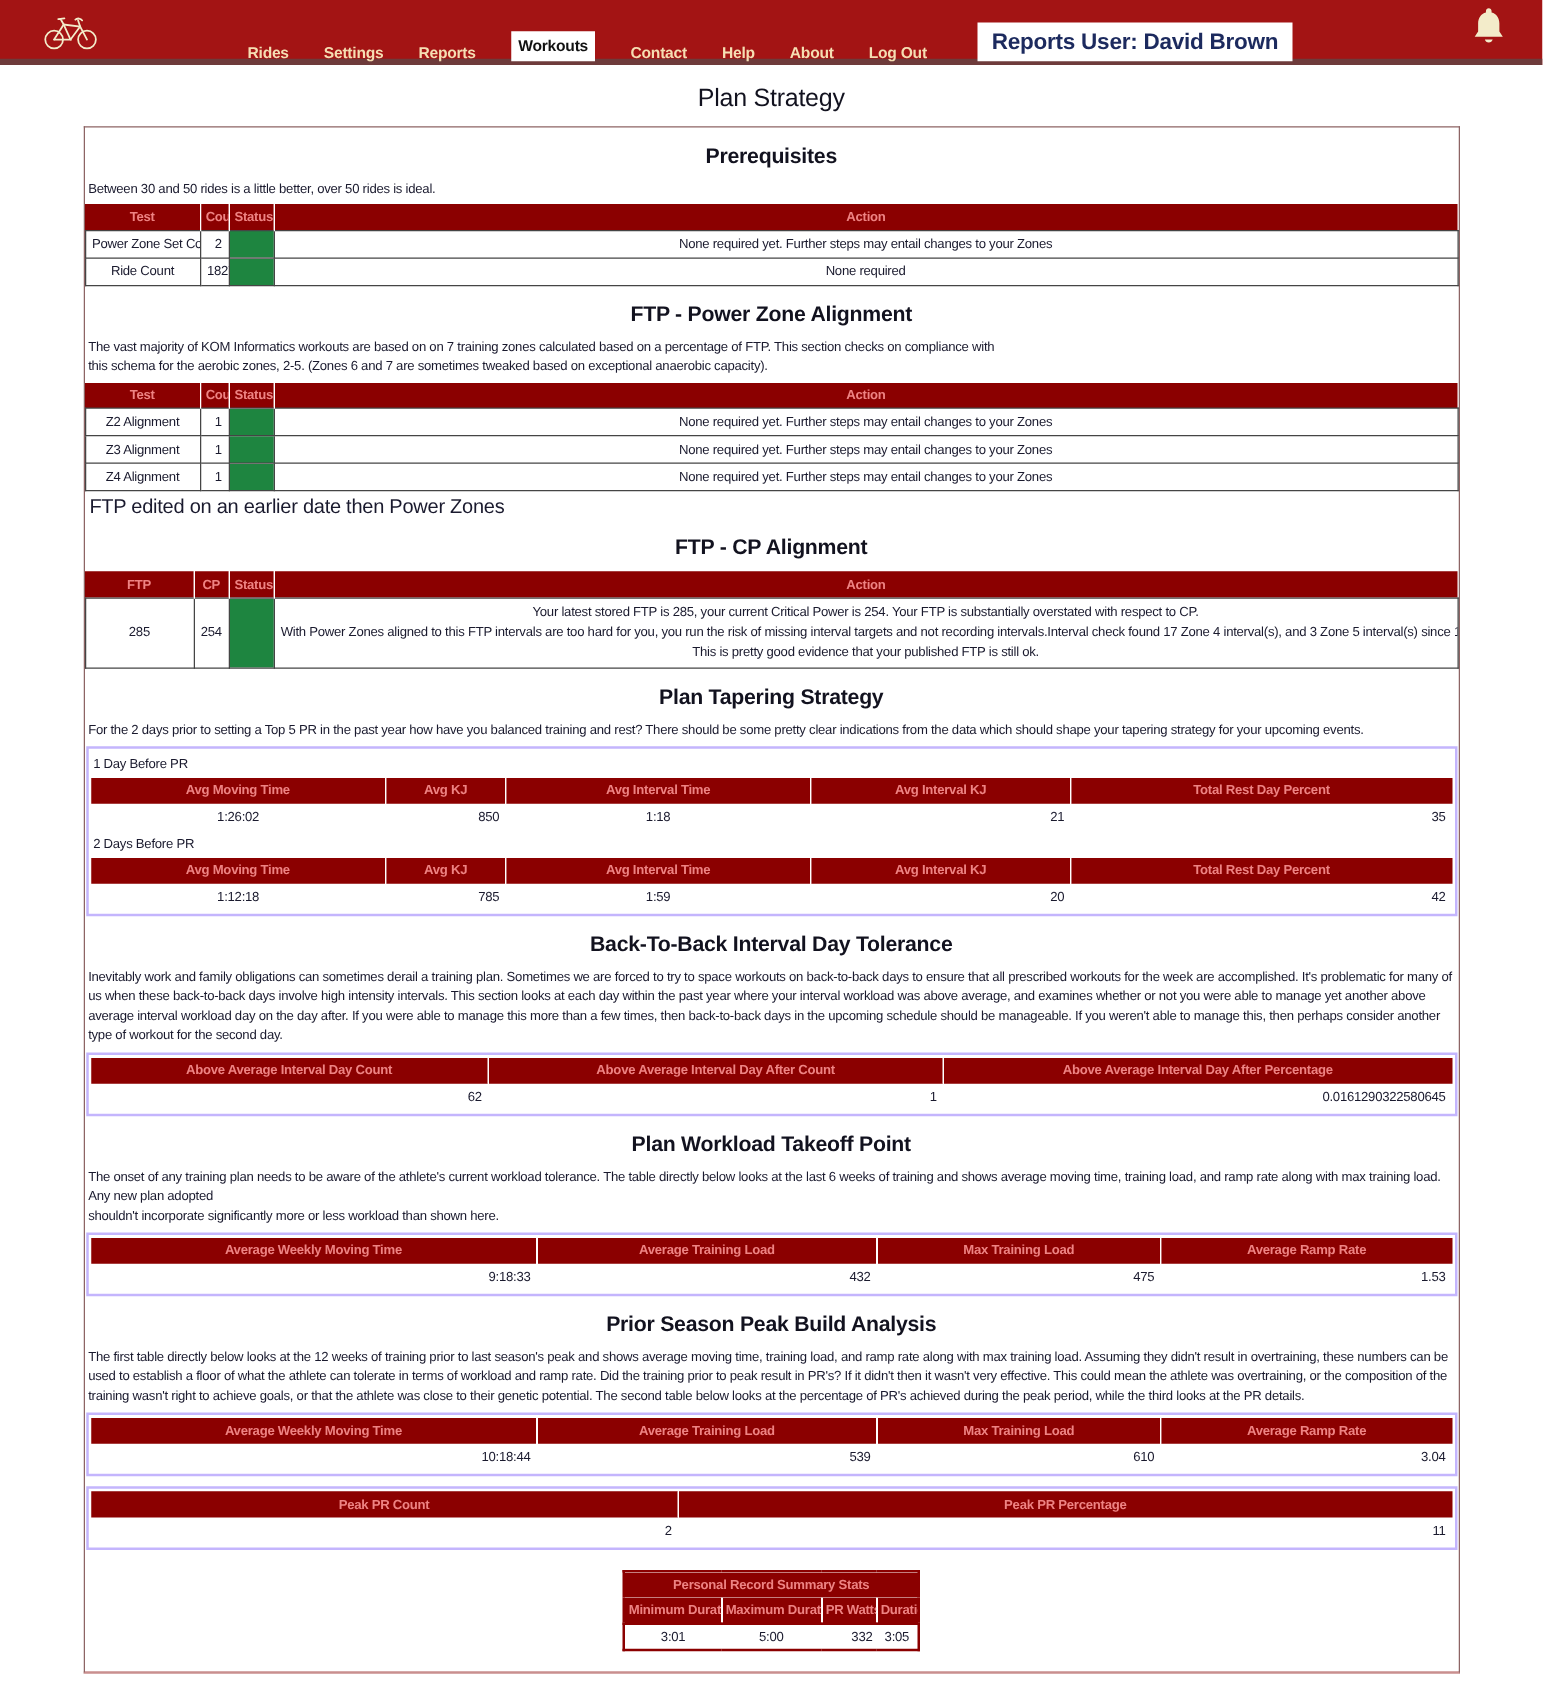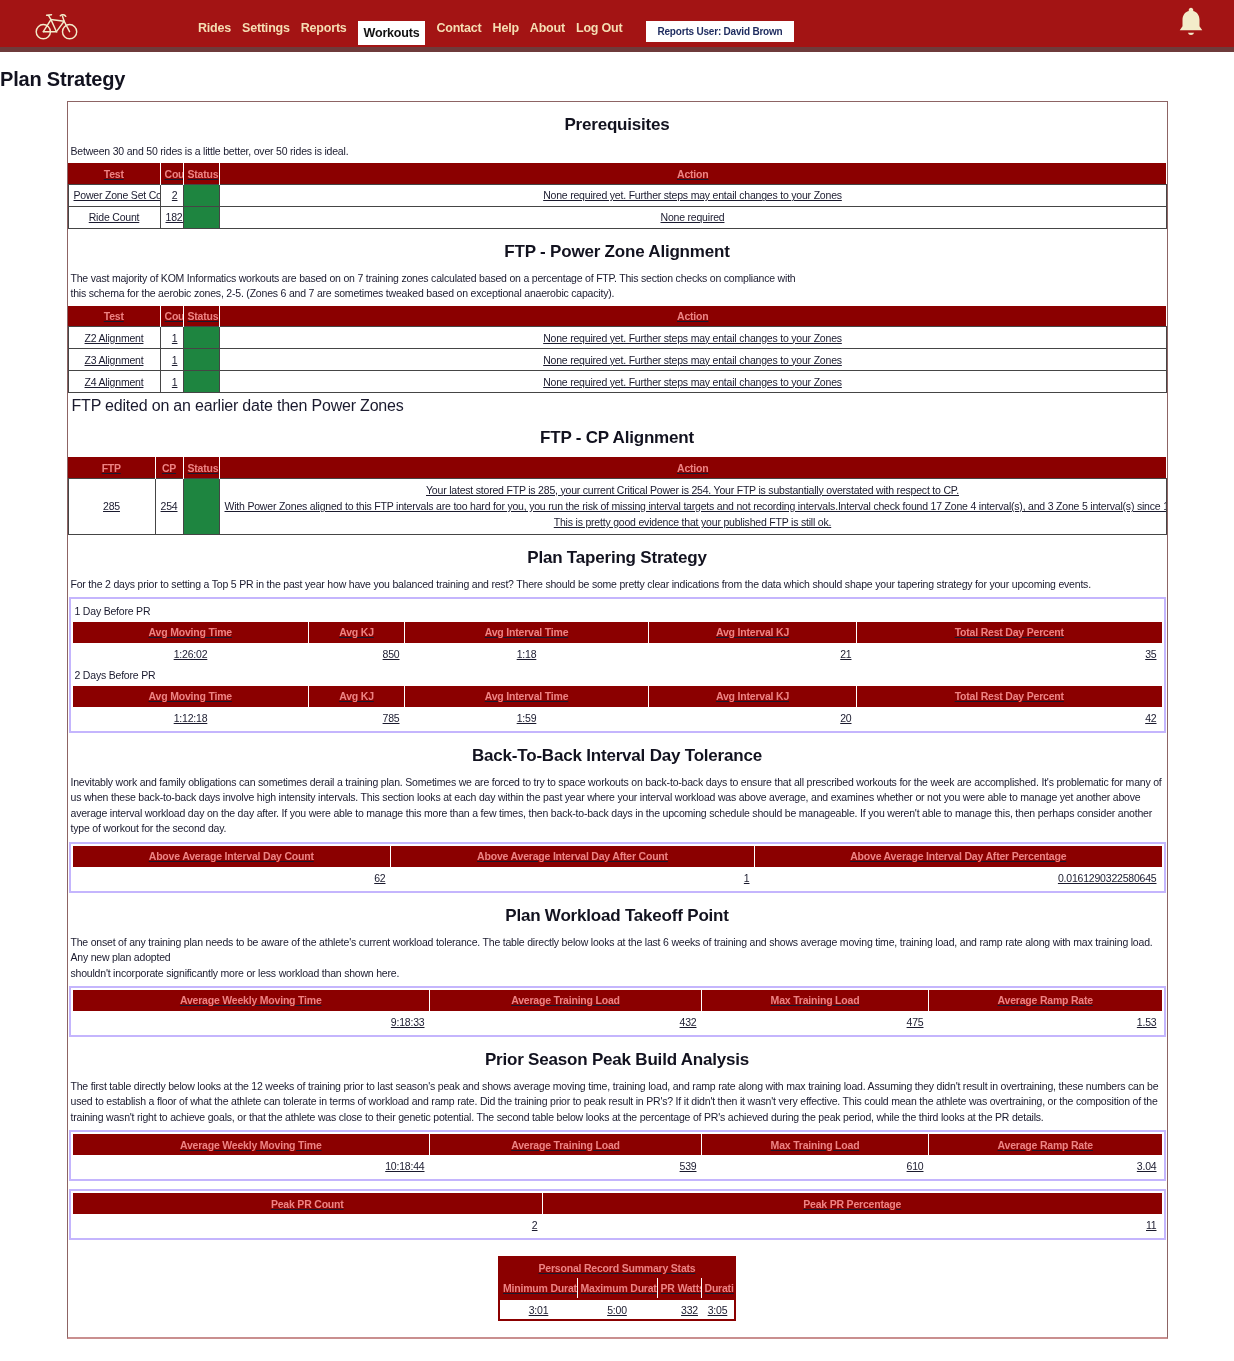--- a/index.html
+++ b/index.html
@@ -14,56 +14,56 @@
   
   .navbar {
     background:#a31414;
     height:52px;
     display:flex;
     align-items:center;
     border-bottom:5px solid #6e3b3b;
   }
   .brand { margin-left:34px; display:flex; align-items:center; }
   .nav-links {
-    display:flex; align-items:flex-start;
-    margin-left:118px; gap:11px;margin-top:19px;
+    display:flex; align-items:flex-end;
+    margin-left:118px; gap:28px;margin-top:19px;
   }
   .nav-link {
     color:#f5deb3; font-weight:700; font-size:12.5px;
     text-decoration:none; cursor:pointer; white-space:nowrap;
   }
   .nav-link.active { background:#fff; color:#111; padding:5px 6px; }
   .reports-user {
-    background:#fff; color:#1c2a5e; font-weight:700; font-size:10px;
+    background:#fff; color:#1c2a5e; font-weight:700; font-size:18px;
     padding:5px 11px; margin-left:13px; white-space:nowrap;
   }
   .nav-spacer { flex:1; }
   .bell { margin-right:28px; }
 
   
   .page-title {
-    font-size:20px; font-weight:700;
-    color:#12121f; margin:16px 0 10px;
+    text-align:center; font-size:20px; font-weight:400;
+    color:#12121f; margin:16px 12px 10px;
   }
   .content-box {
     width:1101px; margin:8px auto 6px;
     border:1px solid #8d6464;
     border-bottom:2px solid #c98f8f;
     padding:0 0 4px;
   }
   .sec-title {
     text-align:center; font-size:17px; font-weight:700;
     color:#12121f; margin:13px 0 9px;
   }
   .para { font-size:10.5px; line-height:1.47; margin:0 3px 4px; }
   .para div { min-height:15px; }
   .note { font-size:16px; margin:4px 4px 2px; }
 
   
-  table { border-collapse:collapse; width:100%; font-size:10.5px; table-layout:fixed;text-decoration:underline; }
+  table { border-collapse:collapse; width:100%; font-size:10.5px; table-layout:fixed; }
   th {
     background:#8b0000; color:#ee8383; font-weight:700;
     height:21px; padding:0 4px; text-align:center; overflow:hidden; white-space:nowrap;
   }
   th + th { border-left:1px solid #fff; }
   td { height:22px; padding:0 5px; color:#1a1a2e; overflow:hidden; white-space:nowrap; }
   .grid-table tbody td { border:1px solid #454545; }
   .grid-table { margin-bottom:2px; }
   td.status-cell { background:#1e8540; padding:0; }
   .ta-c { text-align:center; } .ta-r { text-align:right; } .ta-l { text-align:center; }

